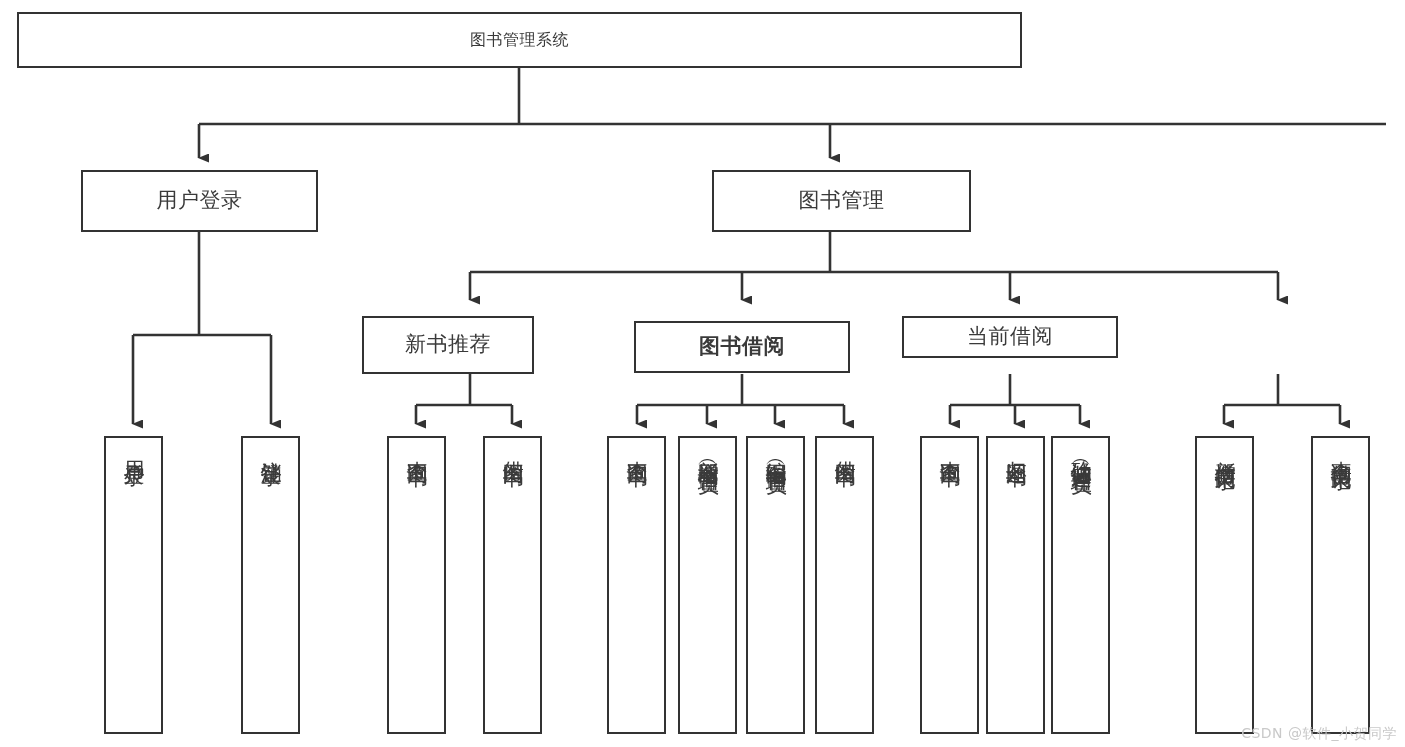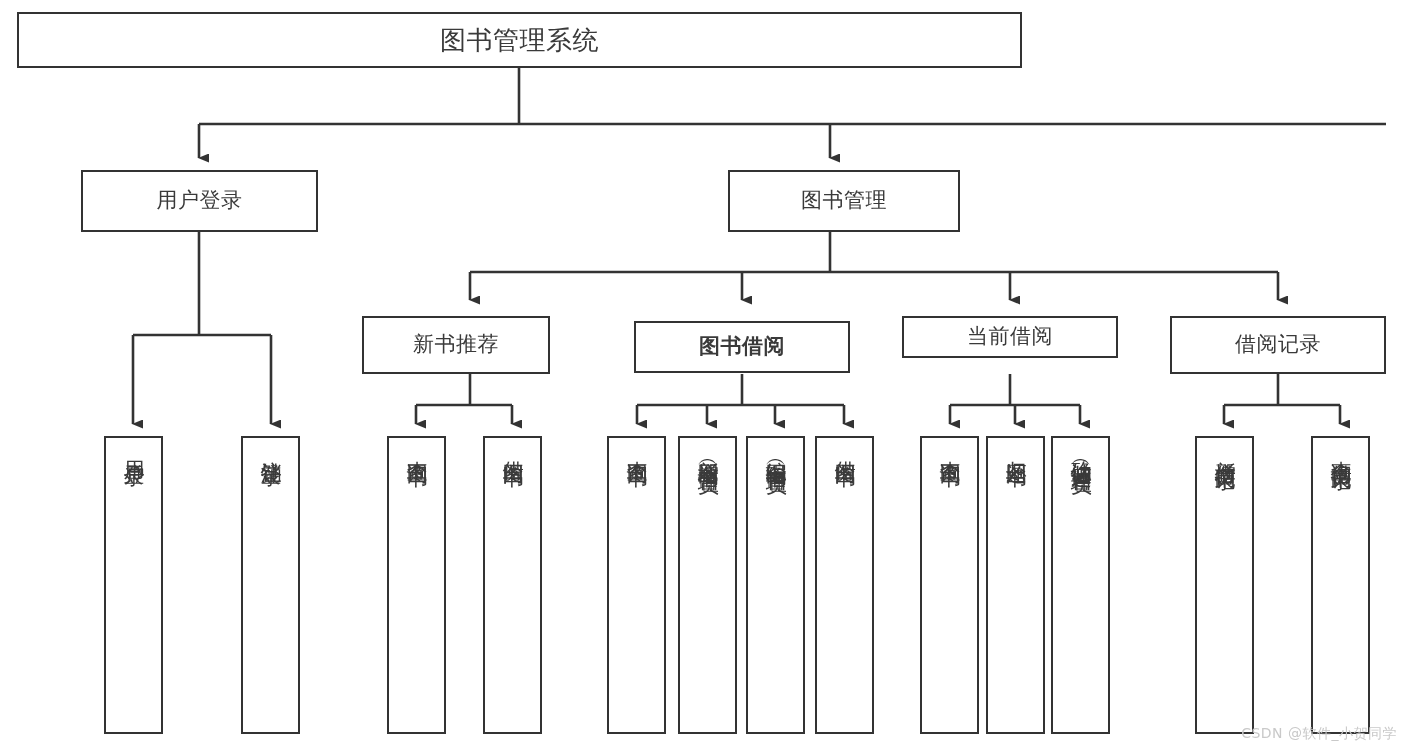--- a/index.html
+++ b/index.html
@@ -44,21 +44,21 @@
     line-height: 1.32;
     text-align: center;
     letter-spacing: 0.5px;
     white-space: pre-line;
   }
   
   .h-node .node-label {
     font-size: 21px;
   }
   .root.h-node .node-label {
-    font-size: 26px;
+    font-size: 16px;
   }
   
   .v-node {
     padding: 6px 2px;
     align-items: flex-start;
     justify-content: center;
   }
   .v-node .node-label {
     writing-mode: vertical-rl;
     text-orientation: upright;
@@ -134,39 +134,36 @@
   </svg>
 
   <div class="node h-node root" style="left:17px; top:12px; width:1005px; height:56px;">
     <span class="node-label">图书管理系统</span>
   </div>
 
   <div class="node h-node" style="left:81px; top:170px; width:237px; height:62px;">
     <span class="node-label">用户登录</span>
   </div>
 
-  <div class="node h-node" style="left:728px; top:170px; width:232px; height:62px;">
+  <div class="node h-node" style="left:712px; top:170px; width:259px; height:62px;">
     <span class="node-label">图书管理</span>
   </div>
 
-  <div class="node h-node" style="left:362px; top:316px; width:188px; height:58px;">
+  <div class="node h-node" style="left:362px; top:316px; width:172px; height:58px;">
     <span class="node-label">新书推荐</span>
   </div>
 
   <div class="node h-node" style="left:634px; top:321px; width:216px; height:52px;font-weight:bold;">
     <span class="node-label">图书借阅</span>
   </div>
 
   <div class="node h-node" style="left:902px; top:316px; width:216px; height:42px;">
     <span class="node-label">当前借阅</span>
   </div>
 
-  <div class="node h-node" style="left:1170px; top:316px; width:216px; height:58px;">
-    <span class="node-label">借阅记录</span>
-  </div>
 
   <div class="node v-node" style="left:104px; top:436px; width:59px; height:298px;">
     <span class="node-label">用户登录</span>
   </div>
 
   <div class="node v-node" style="left:241px; top:436px; width:59px; height:298px;">
     <span class="node-label">注销登录</span>
   </div>
 
   <div class="node v-node" style="left:387px; top:436px; width:59px; height:298px;">

